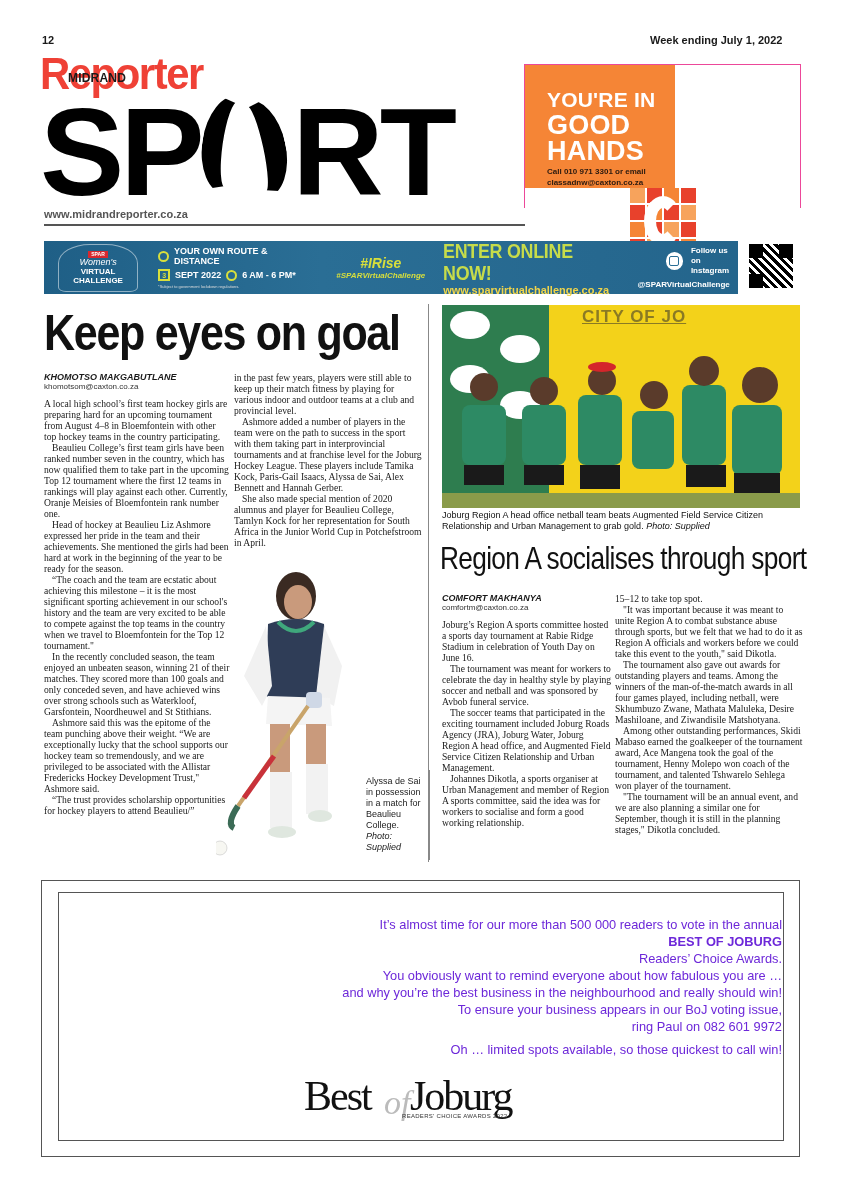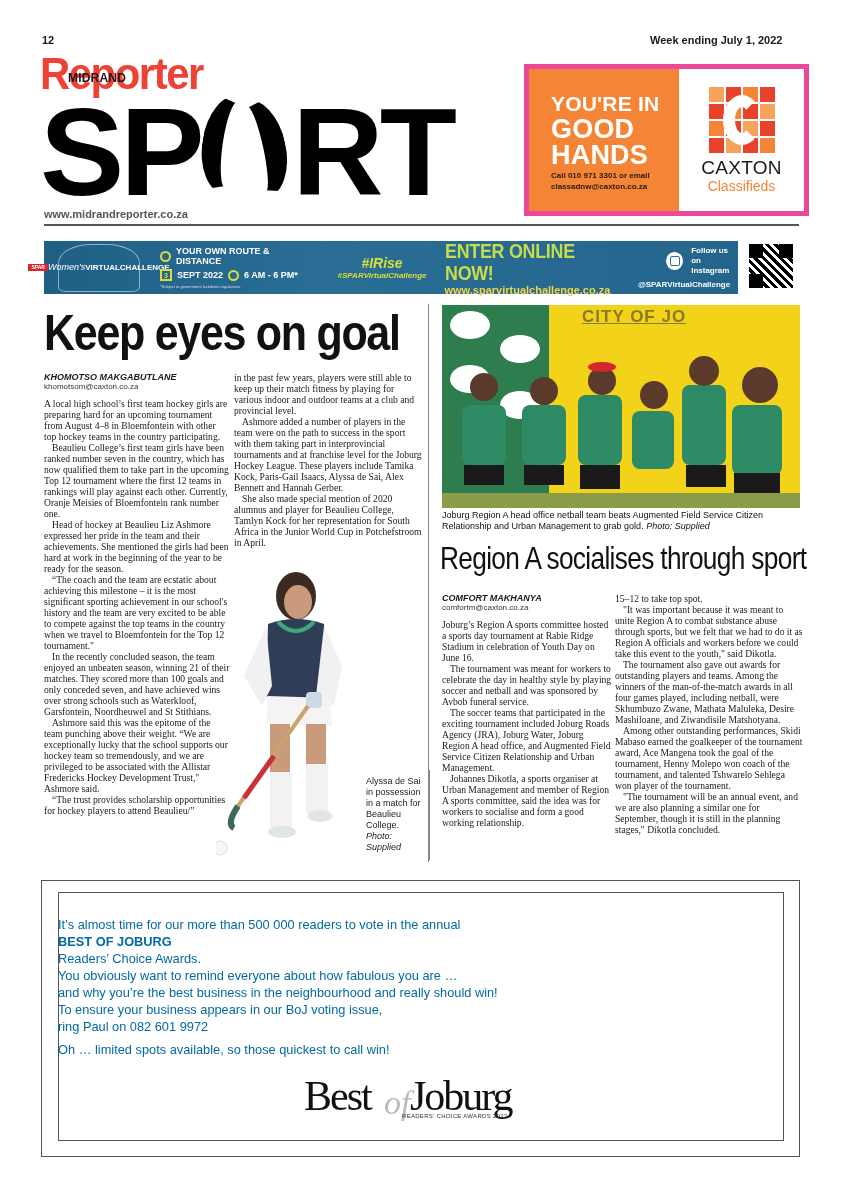--- a/index.html
+++ b/index.html
@@ -12,35 +12,35 @@
   .midrand { left: 68px; top: 51px; font: bold 12px "Liberation Sans", sans-serif; color: #1a1a1a; letter-spacing: 0.2px; margin-top: 20px; }
   .reporter { left: 40px; top: 50px; font: bold 44px "Liberation Sans", sans-serif; color: #ef4136; letter-spacing: -1.5px; transform: scaleX(0.95); transform-origin: left; line-height: 48px; }
   .sport { left: 40px; top: 92px; font: bold 124px "Liberation Sans", sans-serif; color: #000; letter-spacing: -4px; line-height: 120px; transform: scaleX(1.02); transform-origin: left; }
   .sport .o-shape { display: inline-block; width: 82px; height: 100px; position: relative; vertical-align: baseline; margin: 0 6px 0 2px; }
   .sport .o-shape::before { content: ""; position: absolute; left: 0; top: 0; width: 58px; height: 100px; border-radius: 50%; border-left: 20px solid #000; border-top: 6px solid transparent; border-bottom: 6px solid transparent; box-sizing: border-box; transform: rotate(8deg); }
   .sport .o-shape::after { content: ""; position: absolute; right: 0; top: 4px; width: 58px; height: 100px; border-radius: 50%; border-right: 22px solid #000; border-top: 6px solid transparent; border-bottom: 6px solid transparent; box-sizing: border-box; transform: rotate(-12deg); }
   .website { left: 44px; top: 208px; font: bold 11px "Liberation Sans", sans-serif; color: #555; }
   .rule { background: #555; height: 2px; }
 
   
-  .cax { left: 524px; top: 64px; width: 275px; height: 142px; border: 5px solid #ec4899; display: flex; }
+  .cax { left: 524px; top: 64px; width: 275px; height: 142px; border: 1px solid #ec4899; display: flex; flex-direction: column; }
   .cax-left { width: 150px; background: #f58536; color: #fff; padding: 22px 0 0 22px; box-sizing: border-box; }
   .cax-head { font: bold 21px/25px "Liberation Sans", sans-serif; letter-spacing: 0.2px; }
   .cax-head .big { font-size: 27px; line-height: 26px; display: block; }
   .cax-contact { font: bold 8px/11px "Liberation Sans", sans-serif; color: #2a1a10; margin-top: 2px; }
   .cax-right { flex: 1; background: #fff; display: flex; flex-direction: column; align-items: center; justify-content: center; }
   .cax-logo { width: 66px; height: 66px; display: grid; grid-template-columns: repeat(4, 1fr); gap: 2px; position: relative; }
   .cax-logo span { display: block; }
   .cax-logo .c-letter { position: absolute; left: 14px; top: 8px; width: 38px; height: 50px; border: 12px solid #fff; border-right-color: transparent; border-radius: 50%; box-sizing: border-box; }
   .cax-brand { font: 19px "Liberation Sans", sans-serif; color: #1a1a1a; margin-top: 4px; letter-spacing: 0.3px; }
   .cax-sub { font: 14px "Liberation Sans", sans-serif; color: #f58536; line-height: 14px; }
 
   
   .spar { left: 44px; top: 241px; width: 694px; height: 53px; background: linear-gradient(90deg,#1f5f86,#2a6e95 40%,#24658c); display: flex; align-items: center; color: #fff; font-family: "Liberation Sans", sans-serif; }
-  .spar-logo { width: 80px; height: 46px; margin-left: 14px; border: 1px solid rgba(255,255,255,0.5); border-radius: 40% 40% 10% 10%; display: flex; flex-direction: row; align-items: center; justify-content: center; font: bold 8px/9px "Liberation Sans", sans-serif; text-align: right; }
+  .spar-logo { width: 80px; height: 46px; margin-left: 14px; border: 1px solid rgba(255,255,255,0.5); border-radius: 40% 40% 10% 10%; display: flex; flex-direction: column; align-items: center; justify-content: center; font: bold 8px/9px "Liberation Sans", sans-serif; text-align: right; }
   .spar-logo .tag { background: #d7282f; color: #fff; font-size: 5px; padding: 0 3px; line-height: 7px; }
   .spar-logo .w { font-style: italic; font-weight: normal; font-size: 9px; }
   .spar-info { margin-left: 20px; width: 160px; }
   .spar-row { display: flex; align-items: center; gap: 5px; font: bold 9px "Liberation Sans", sans-serif; margin-bottom: 3px; }
   .ic-yellow { width: 11px; height: 11px; border: 2px solid #d8df3c; border-radius: 50%; box-sizing: border-box; display: inline-block; }
   .ic-cal { width: 12px; height: 12px; border: 2px solid #d8df3c; box-sizing: border-box; display: inline-flex; align-items: center; justify-content: center; font-size: 7px; color: #d8df3c; }
   .spar-fine { font-size: 4px; color: #ddd; }
   .spar-hash { margin-left: 22px; width: 90px; text-align: center; color: #d8df3c; font-style: italic; font-weight: bold; }
   .spar-hash .a { font-size: 14px; } .spar-hash .b { font-size: 8px; }
   .spar-enter { margin-left: 18px; text-align: left; }
@@ -76,21 +76,21 @@
   .photo2 { left: 442px; top: 305px; width: 358px; height: 203px; background: linear-gradient(90deg,#2e7d4f 0 30%,#f3d21a 30% 100%); overflow: hidden; }
   .photo2 .cityof { position: absolute; left: 140px; top: 2px; font: bold 17px "Liberation Sans", sans-serif; color: #8a7a24; letter-spacing: 1px; text-decoration: underline; }
   .photo2 .board { position: absolute; width: 40px; height: 28px; background: #fff; border-radius: 50%; }
   .caption2 { left: 442px; top: 510px; width: 360px; font: 9px/11px "Liberation Sans", sans-serif; color: #111; }
   .caption2 i { font-style: italic; }
   .headline2 { left: 440px; top: 540px; font: 32px "Liberation Sans", sans-serif; letter-spacing: -0.8px; transform: scaleX(0.82); transform-origin: left; white-space: nowrap; color: #111; }
   .col3 { left: 442px; top: 593px; width: 170px; }
   .col4 { left: 615px; top: 593px; width: 188px; }
   .boj-inner { left: 58px; top: 892px; width: 724px; height: 247px; border: 1px solid #555; }
   .boj-outer2 { left: 41px; top: 880px; width: 757px; height: 275px; border: 1.5px solid #555; }
-  .boj-text { left: 58px; top: 916px; width: 724px; text-align: left; font: 12.8px/17px "Liberation Sans", sans-serif; color: #0369a1; }
+  .boj-text { left: 58px; top: 916px; width: 724px; text-align: right; font: 12.8px/17px "Liberation Sans", sans-serif; color: #6d28d9; }
   .boj-text .bold { font-weight: bold; }
   .boj-text .last { margin-top: 6px; }
   .boj-logo { left: 300px; top: 1070px; width: 250px; height: 60px; }
   .boj-logo .best { position: absolute; left: 4px; top: 2px; font: 42px "Liberation Serif", serif; letter-spacing: -2px; color: #111; }
   .boj-logo .of { position: absolute; left: 84px; top: 14px; font: italic 34px "Liberation Serif", serif; color: #bbb; }
   .boj-logo .joburg { position: absolute; left: 110px; top: 2px; font: 42px "Liberation Serif", serif; letter-spacing: -2px; color: #111; }
   .boj-logo .rca { position: absolute; left: 102px; top: 43px; font: 6px "Liberation Sans", sans-serif; color: #333; letter-spacing: 0.3px; }
 </style>
 </head>
 <body>

